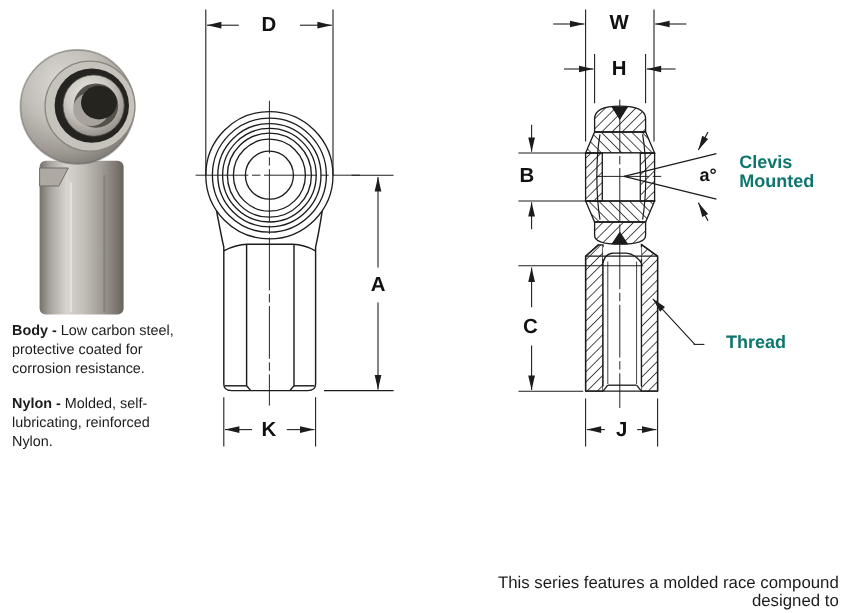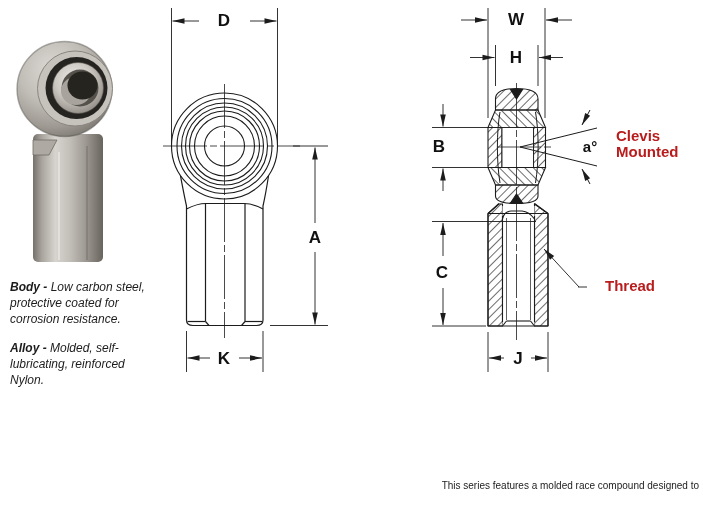--- a/index.html
+++ b/index.html
@@ -22,38 +22,38 @@
     padding:0 2px;
     line-height:1;
     white-space:nowrap;
   }
   .small-label{font-size:15px;}
   .callout{
     position:absolute;
     font-weight:bold;
     font-size:15px;
     line-height:16px;
-    color:#b91c1c;
+    color:#0f766e;
     white-space:nowrap;
   }
   .specs{
     position:absolute;
     left:10px;top:267px;
     width:148px;
     font-size:12px;
     line-height:16px;
     color:#1c1c1c;
   }
-  .specs p{margin:12px 0 13px 0;font-style:italic;}
+  .specs p{margin:0 0 13px 0;}
   .specs b{font-weight:bold;}
   .series-note{
     position:absolute;
     right:4px;top:478px;
     width:300px;
-    font-size:10px;
+    font-size:14px;
     line-height:15px;
     text-align:right;
     color:#1c1c1c;
   }
 </style>
 </head>
 <body>
 
 <div class="sheet">
 
@@ -256,20 +256,20 @@
   <div class="dim-label small-label" style="left:590px;top:146px;">a°</div>
 
   <div class="callout" style="left:616px;top:128px;">
     <div>Clevis</div>
     <div>Mounted</div>
   </div>
   <div class="callout" style="left:605px;top:278px;">Thread</div>
 
   <div class="specs">
     <p><b>Body - </b><span>Low carbon steel, protective coated for corrosion resistance.</span></p>
-    <p><b>Alloy - </b><span>Molded, self-lubricating, reinforced Nylon.</span></p>
+    <p><b>Nylon - </b><span>Molded, self-lubricating, reinforced Nylon.</span></p>
   </div>
 
   <div class="series-note">
     <div>This series features a molded race compound designed to</div>
   </div>
 
 </div>
 
 </body></html>

